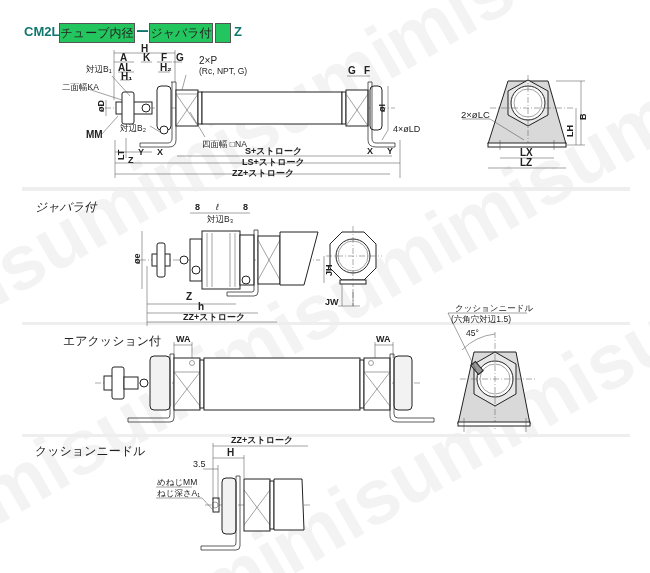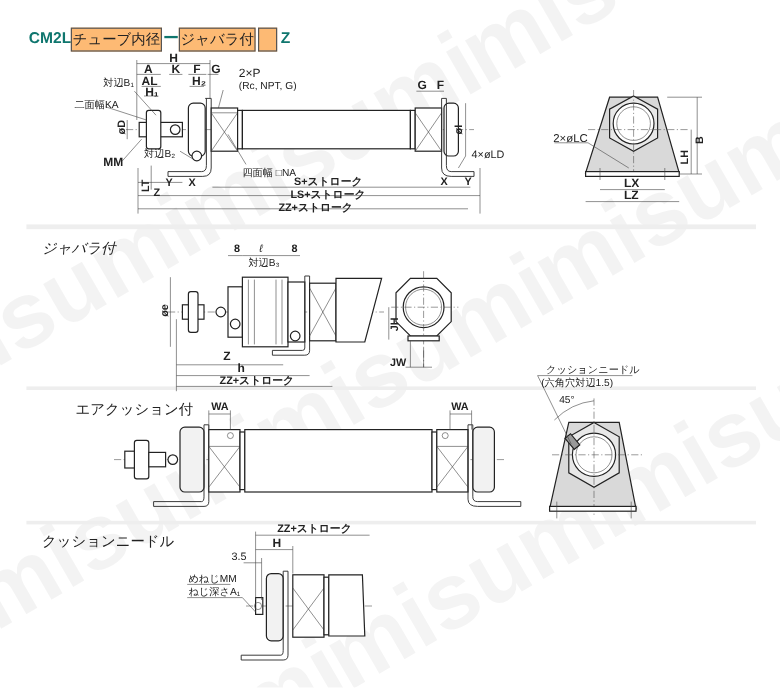--- a/index.html
+++ b/index.html
@@ -7,21 +7,21 @@
   svg { position: absolute; left: 0; top: 0; }
   .t { font-family: "Liberation Sans", "DejaVu Sans", sans-serif; fill: #222; }
   .b { font-weight: bold; }
   .ln { stroke: #333; stroke-width: 0.8; fill: none; }
   .thin { stroke: #444; stroke-width: 0.5; fill: none; }
   .body { stroke: #222; stroke-width: 1; fill: #ffffff; }
   .gray { fill: #d9d9d9; stroke: #222; stroke-width: 1; }
   .ctr { stroke: #555; stroke-width: 0.5; fill: none; stroke-dasharray: 6 2 1 2; }
   .sep { fill: #eeeeee; }
   .wm { font-family: "Liberation Sans", sans-serif; font-weight: bold; font-size: 78px; fill: #000; opacity: 0.045; }
-  .model-box { position: absolute; border: 1px solid #555; background: #fdba74; font-family: "DejaVu Sans", sans-serif; font-size: 12px; color: #222; text-align: center; line-height: 18px; height: 18px; }
+  .model-box { position: absolute; border: 1px solid #555; background: #22c55e; font-family: "DejaVu Sans", sans-serif; font-size: 12px; color: #222; text-align: center; line-height: 18px; height: 18px; }
   .model-txt { position: absolute; font-family: "Liberation Sans", sans-serif; font-weight: bold; font-size: 13px; color: #0f766e; line-height: 18px; }
   .sec-title { position: absolute; font-family: "DejaVu Sans", sans-serif; font-size: 12px; color: #222; }
 </style>
 </head>
 <body>
 
 <svg width="650" height="573">
   <g transform="rotate(-30 325 286)">
     <text class="wm" x="-40" y="140">misumi</text>
     <text class="wm" x="230" y="140">misumi</text>

